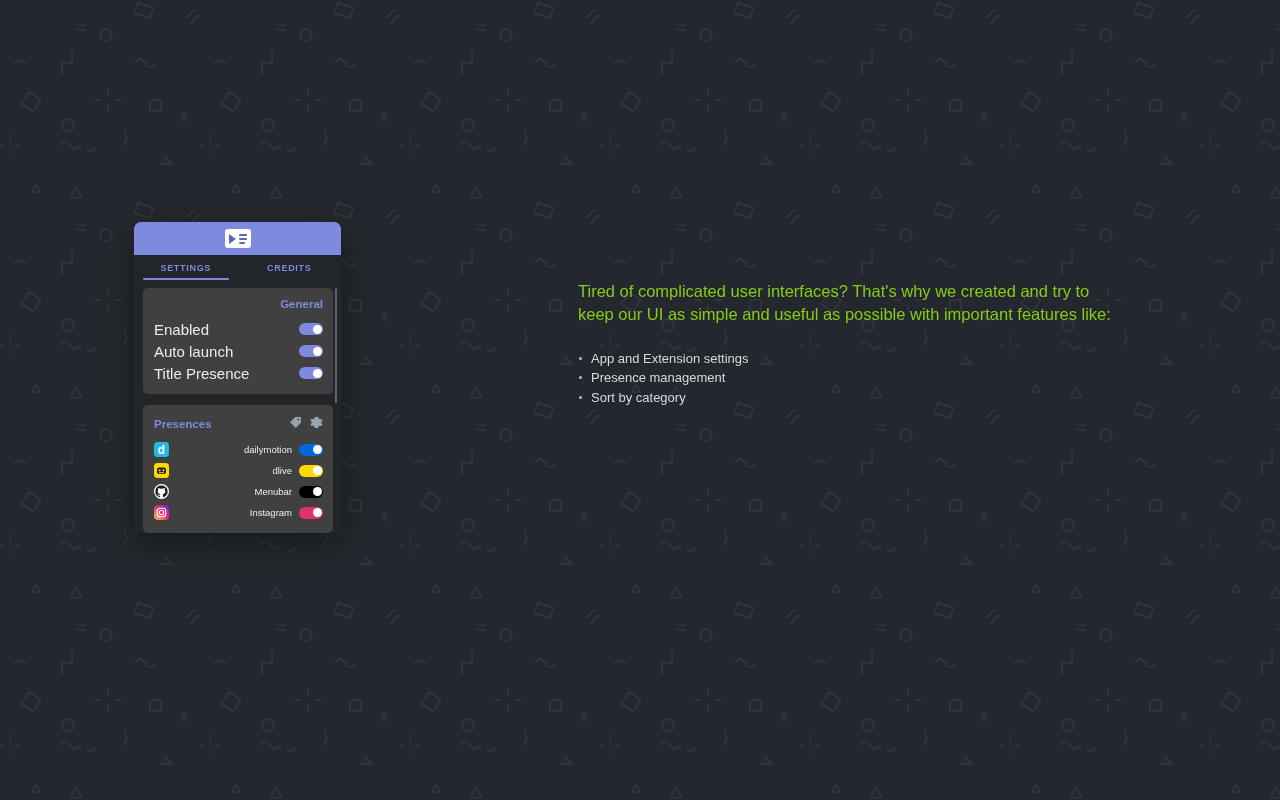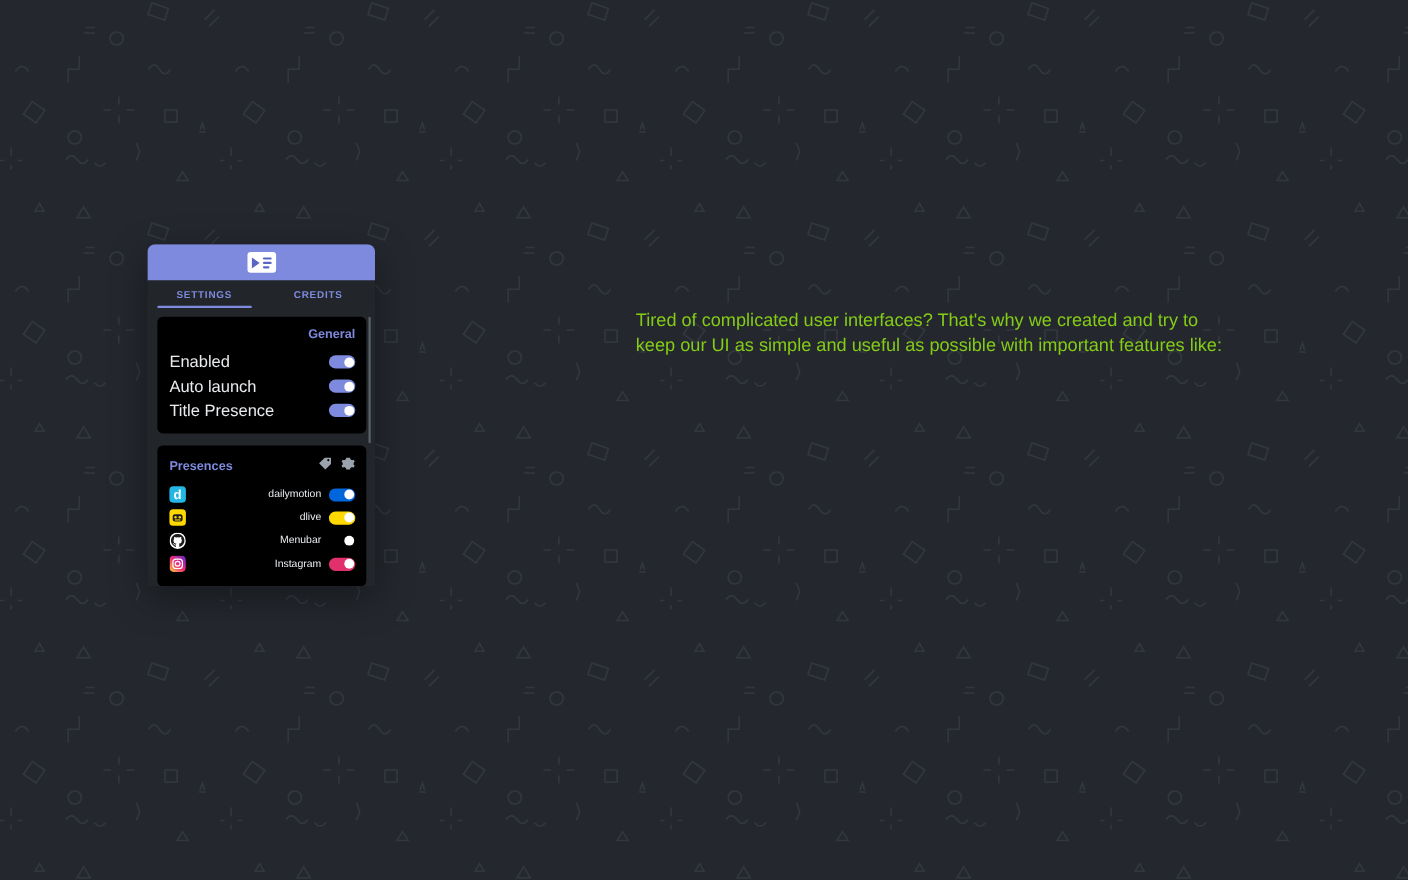--- a/index.html
+++ b/index.html
@@ -87,21 +87,21 @@
   .scrollbar-track {
     position:absolute;
     right:4px; top:8px;
     width:2px; height:115px;
     background:#6d7880;
     border-radius:2px;
     opacity:.75;
   }
 
   .card {
-    background:#000000;
+    background:#404040;
     border-radius:5px;
     padding:10px 10px 10px 11px;
     margin-bottom:11px;
   }
 
   .card-title {
     font-size:11.5px;
     font-weight:bold;
     color:#7d8ade;
     margin-bottom:8px;
@@ -363,13 +363,18 @@
         <div class="toggle" style="background:#e1306c">
             <div class="knob"></div>
           </div>
       </div>
     </div>
   </div>
 </div>
 
 <div class="content">
   <p>Tired of complicated user interfaces? That's why we created and try to keep our UI as simple and useful as possible with important features like:</p>
+  <ul class="feature-list">
+    <li>App and Extension settings</li>
+    <li>Presence management</li>
+    <li>Sort by category</li>
+  </ul>
 </div>
 
 </body></html>

